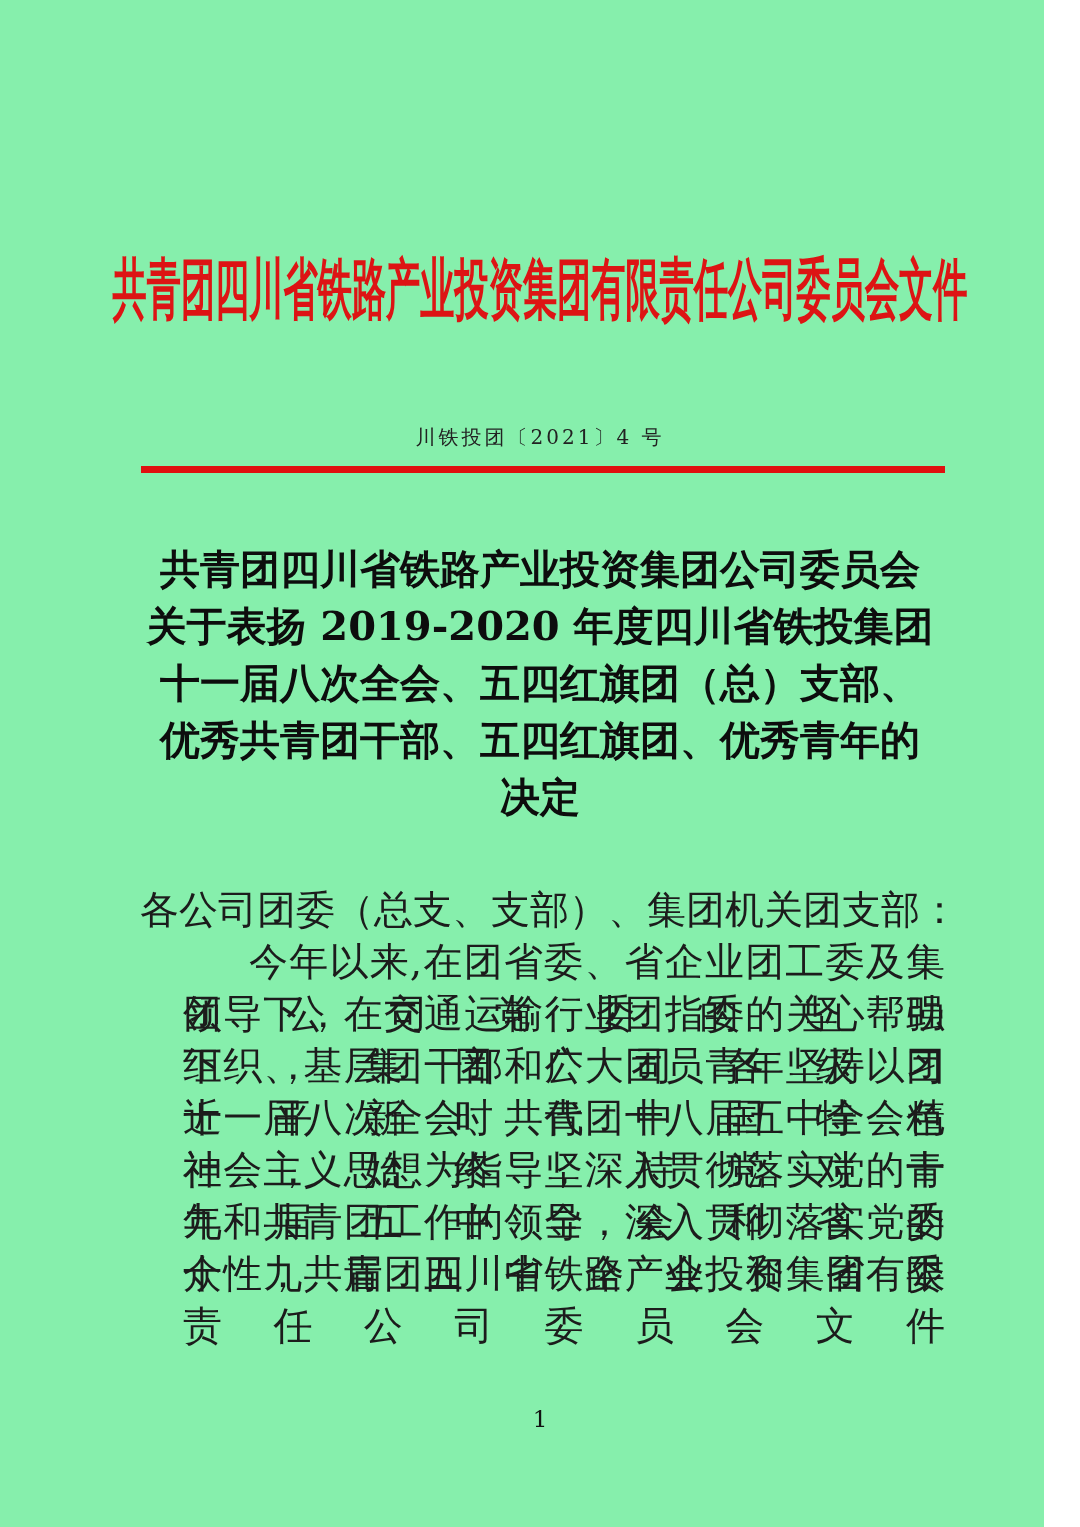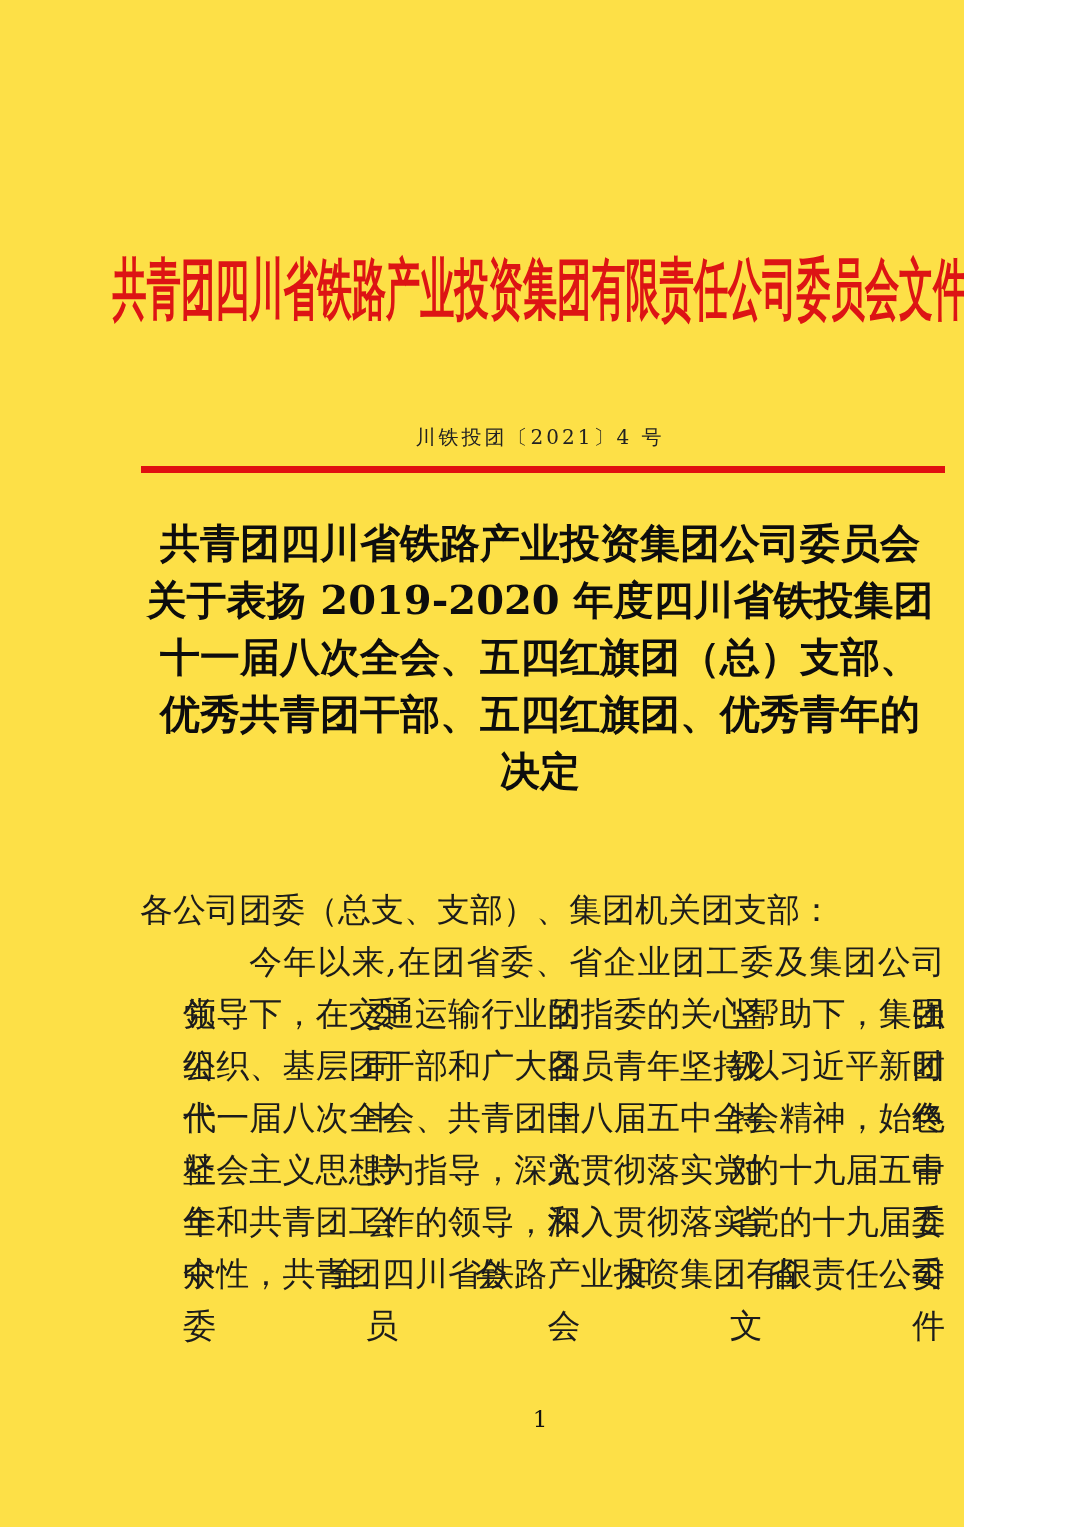--- a/index.html
+++ b/index.html
@@ -3,23 +3,23 @@
 <meta charset="utf-8">
 <style>
   html, body {
     margin: 0;
     padding: 0;
     background: #ffffff;
     font-family: "DejaVu Serif", serif;
   }
   .page {
     position: relative;
-    width: 964px;
+    width: 1044px;
     height: 1527px;
-    background: #fde047;
+    background: #86efac;
     overflow: hidden;
     color: #161616;
   }
   
   .header-title {
     position: absolute;
     top: 248px;
     left: 0;
     width: 1080px;
     height: 80px;
@@ -51,39 +51,39 @@
     position: absolute;
     top: 466px;
     left: 141px;
     width: 804px;
     height: 7px;
     background: #e01010;
   }
   
   .doc-title {
     position: absolute;
-    top: 514px;
+    top: 540px;
     left: 137px;
     width: 806px;
     text-align: center;
     font-size: 40px;
     font-weight: 700;
     line-height: 57px;
     color: #0d0d0d;
   }
   .doc-title .title-line {
     white-space: nowrap;
   }
   
   .body-text {
     position: absolute;
     top: 884px;
     left: 140px;
     width: 805px;
-    font-size: 33px;
+    font-size: 39px;
     color: #1c1c1c;
   }
   .salutation {
     height: 52px;
     line-height: 52px;
     white-space: nowrap;
     text-align: left;
   }
   .para-line {
     height: 52px;

